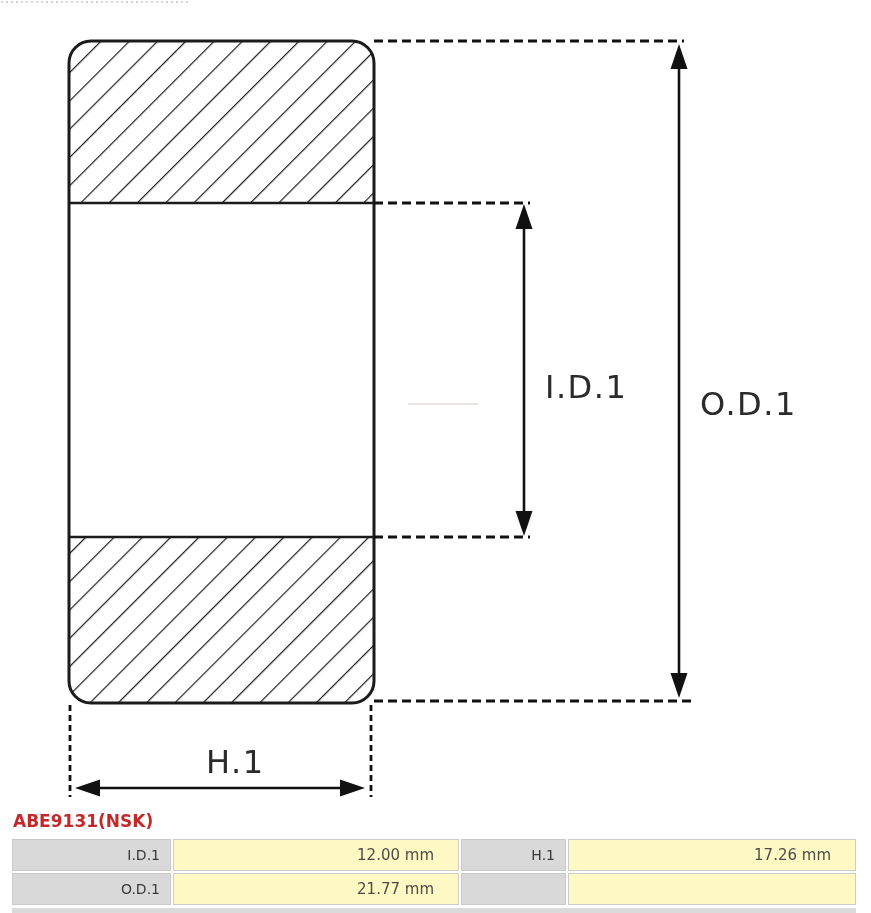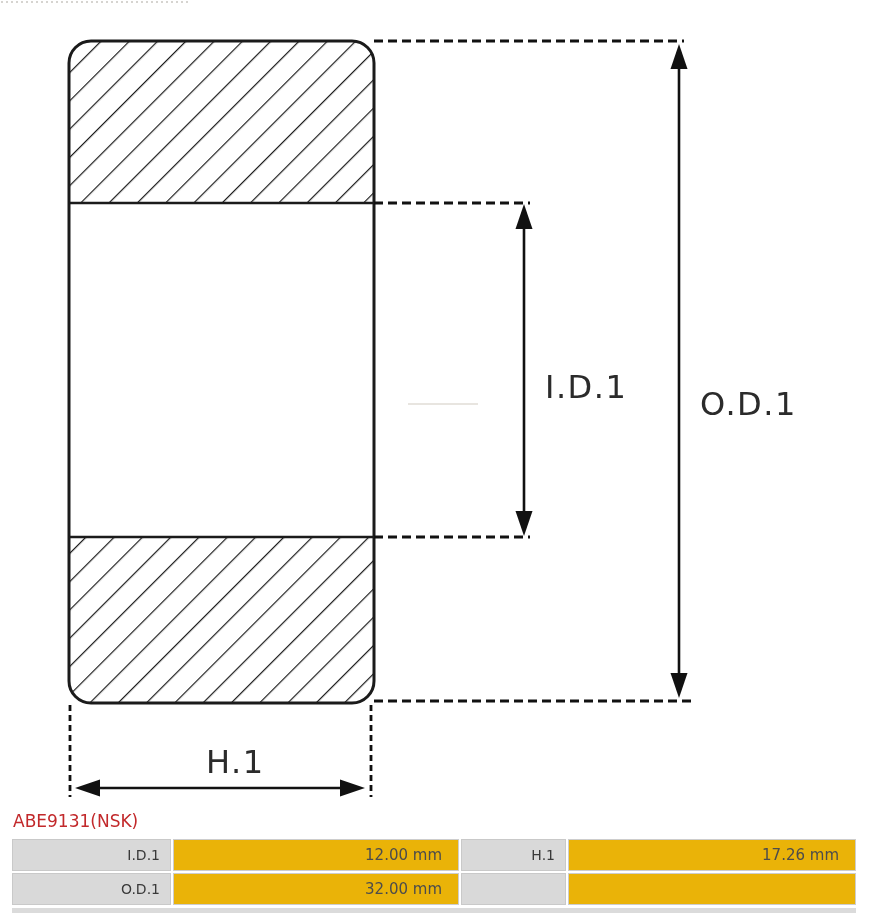--- a/index.html
+++ b/index.html
@@ -19,21 +19,21 @@
     letter-spacing: 1.5px;
     fill: #2b2b2b;
     font-weight: 400;
   }
   .part-title {
     position: absolute;
     left: 13px;
     top: 811px;
     font-size: 17px;
     color: #c2292b;
-    font-weight: 400;
+    font-weight: 700;
     text-decoration: none;
     cursor: pointer;
   }
   .spec-table {
     position: absolute;
     left: 12px;
     top: 839px;
     width: 844px;
     display: grid;
     grid-template-columns: 159px 286px 105px 288px;
@@ -49,24 +49,24 @@
     overflow: hidden;
     white-space: nowrap;
   }
   .cell.label {
     background: #d9d9d9;
     color: #3a3a3a;
     font-size: 14px;
     padding-right: 10px;
   }
   .cell.value {
-    background: #eab308;
+    background: #fef9c3;
     color: #4c4c4c;
     font-size: 15px;
-    padding-right: 16px;
+    padding-right: 24px;
     border-color: #cdcdcd;
   }
   .next-row-edge {
     position: absolute;
     left: 12px;
     top: 908px;
     width: 844px;
     height: 5px;
     background: #dbdbdb;
   }
@@ -135,20 +135,20 @@
 
   <a class="part-title">ABE9131(NSK)</a>
 
   <div class="spec-table">
     <div class="cell label">I.D.1</div>
     <div class="cell value">12.00 mm</div>
     <div class="cell label">H.1</div>
     <div class="cell value">17.26 mm</div>
 
     <div class="cell label">O.D.1</div>
-    <div class="cell value">32.00 mm</div>
+    <div class="cell value">21.77 mm</div>
     <div class="cell label"></div>
     <div class="cell value"></div>
   </div>
 
   <div class="next-row-edge"></div>
 
 </div>
 
 </body></html>

